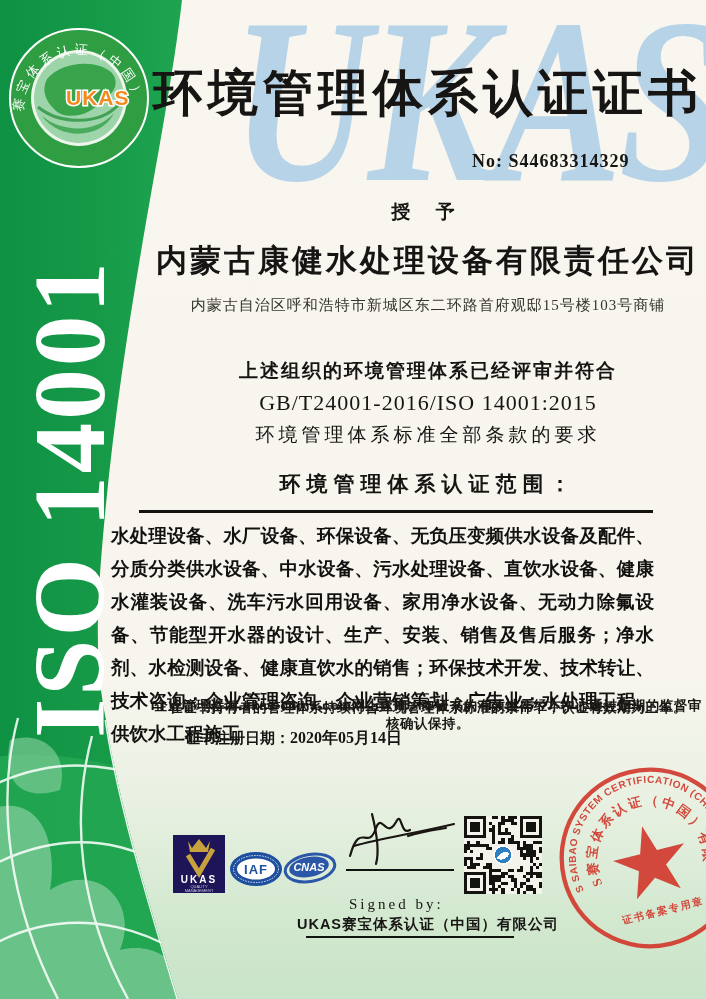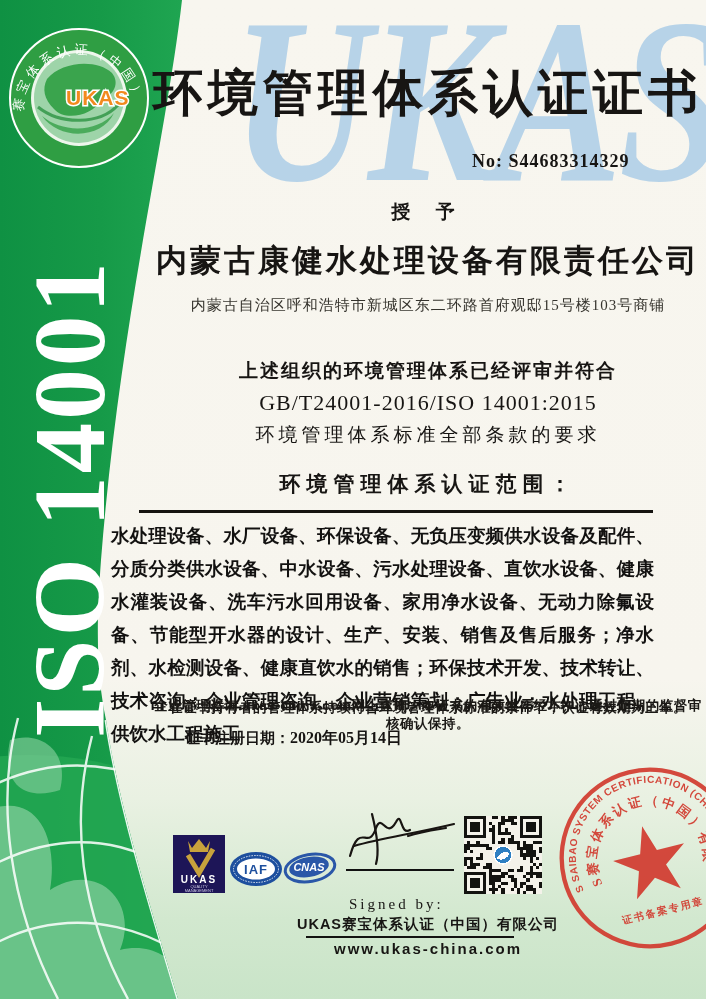--- a/index.html
+++ b/index.html
@@ -191,15 +191,14 @@
       <text font-size="13.5" letter-spacing="3" fill="#d23b2f" font-weight="bold">
         <textPath href="#sealInner" startOffset="50%" text-anchor="middle">UKAS赛宝体系认证（中国）有限公司</textPath>
       </text>
       <path transform="translate(100 106)" d="M0,-40 L8.99,-12.38 L38.04,-12.36 L14.55,4.73 L23.51,32.36 L0,15.3 L-23.51,32.36 L-14.55,4.73 L-38.04,-12.36 L-8.99,-12.38 Z" fill="#d23b2f"></path>
       <text x="100" y="160" text-anchor="middle" font-size="10.5" letter-spacing="2" fill="#d23b2f" font-weight="bold">证书备案专用章</text>
     </g>
   </svg>
 
   <div class="abs center-col footer-company heiti">UKAS赛宝体系认证（中国）有限公司</div>
   <div class="abs footer-line"></div>
-  <div class="abs center-col footer-web heiti">www.ukas-china.com</div>
 
 </div>
 
 </body></html>

